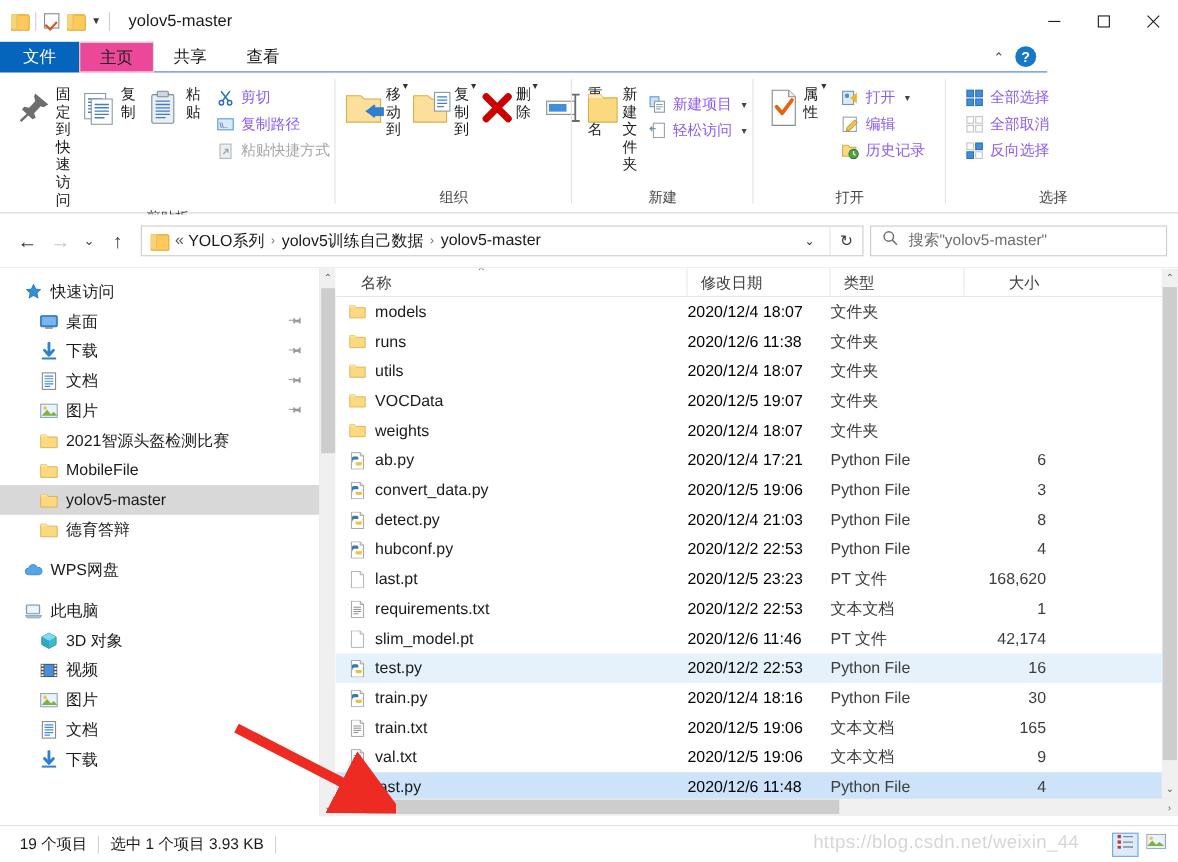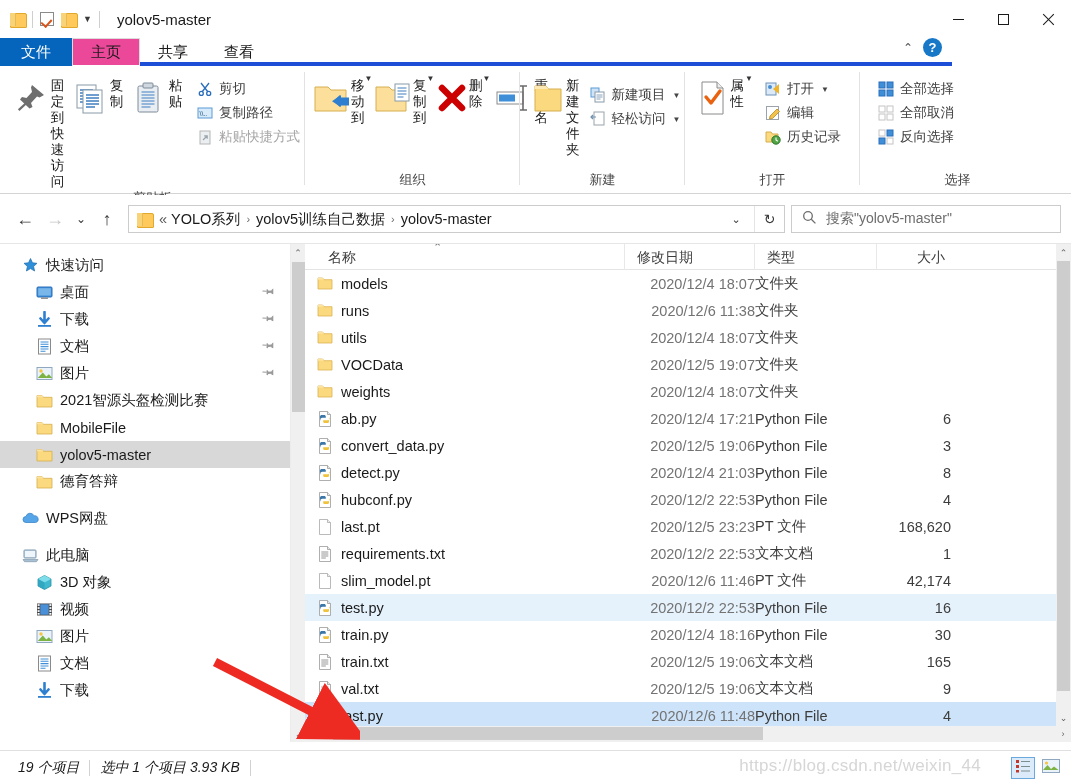--- a/index.html
+++ b/index.html
@@ -50,22 +50,22 @@
   .wc-max { display:block; width:11px; height:11px; border:1px solid #1a1a1a; }
   .wc-close { display:block; width:13px; height:13px; position:relative; }
   .wc-close::before,.wc-close::after{
     content:""; position:absolute; left:-1px; top:6px; width:15px; height:1px; background:#1a1a1a;
   }
   .wc-close::before{ transform:rotate(45deg);} .wc-close::after{ transform:rotate(-45deg);}
 
   
   .tabstrip {
     position:absolute; left:0; top:38px; width:952px; height:28px;
-    background:#ffffff; display:flex; align-items:flex-start;
-    border-bottom:4px solid #1d4ed8;
+    background:#ffffff; display:flex; align-items:center;
+    border-bottom:1px solid #1d4ed8;
   }
   .tab {
     display:flex; align-items:center; justify-content:center;
     font-size:15px; color:#1a1a1a; padding:0 18px; height:28px; cursor:default;
   }
   .tab.file { background:#0565bd; color:#fff; font-weight:400; min-width:72px; }
   .tab.active { background:#ec4899; border:1px solid #dcdcdc; border-bottom:1px solid #fff;
                 position:relative; z-index:3; margin-bottom:-1px; }
   .ribbon-right { margin-left:auto; display:flex; align-items:center; padding-right:10px; gap:10px; }
   .chev-up { font-size:12px; color:#555; }
@@ -97,21 +97,21 @@
   }
   .bigbtn .bi { height:42px; display:flex; align-items:center; justify-content:center; }
   .bigbtn .bl {
     font-size:13.5px; color:#1a1a1a; text-align:center; line-height:1.18; margin-top:1px;
   }
   .smallcol { display:flex; flex-direction:column; justify-content:flex-start; padding-top:2px; }
   .smallbtn {
     display:flex; align-items:center; gap:5px; padding:2px 5px 2px 3px; cursor:default;
     height:24px;
   }
-  .smallbtn .sl { font-size:13.5px; color:#404040; white-space:nowrap; }
+  .smallbtn .sl { font-size:13.5px; color:#8b5cf6; white-space:nowrap; }
   .smallbtn .sl.dim { color:#a6a6a6; }
   .si { width:18px; height:18px; display:flex; align-items:center; justify-content:center; flex:0 0 18px;}
   .dcaret { font-size:8px; color:#444; margin-left:2px; }
   .bigcaret { font-size:8px; color:#333; line-height:6px; margin-top:-1px; }
 
   
   .addrrow {
     position:absolute; left:0; top:195px; width:1071px; height:48px; background:#fff;
     display:flex; align-items:center; padding:0 10px;
   }
@@ -186,21 +186,21 @@
     position:absolute; left:128px; top:-3px; font-size:11px; color:#7a7a7a;
   }
   .rows { position:relative; }
   .row {
     height:27px; display:flex; align-items:center; font-size:14.5px; color:#1a1a1a;
     white-space:nowrap;
   }
   .row.sel { background:#cce3f9; }
   .row.sel2 { background:#e5f1fb; }
   .c-name { width:320px; display:flex; align-items:center; gap:8px; padding-left:12px; overflow:hidden;}
-  .c-date { width:130px; color:#737373;text-align:right; }
+  .c-date { width:130px; color:#000000; }
   .c-type { width:122px; color:#3d3d3d; }
   .c-size { width:78px; text-align:right; padding-right:4px; color:#3d3d3d; }
   .fic { width:16px; height:16px; flex:0 0 16px; display:flex; align-items:center; justify-content:center;}
 
   .vscroll {
     position:absolute; right:0; top:0; width:15px; height:482px; background:#f0f0f0;
   }
   .vs-arrow { height:17px; display:flex; align-items:center; justify-content:center;
               font-size:9px; color:#606060; }
   .vs-thumb { position:absolute; left:1px; top:17px; width:13px; height:430px; background:#cdcdcd; }
@@ -212,21 +212,21 @@
               font-size:9px; color:#606060; }
   .hs-track { flex:1; position:relative; }
   .hs-thumb { position:absolute; left:12px; top:1px; height:13px; width:430px; background:#cdcdcd; }
 
   
   .statusbar {
     position:absolute; left:0; bottom:0; width:1071px; height:34px;
     background:#fff; border-top:1px solid #e0e0e0;
     display:flex; align-items:center; padding-left:8px; gap:0;
   }
-  .st-text { font-size:14px; color:#1a1a1a; padding:0 10px;font-style:italic; }
+  .st-text { font-size:14px; color:#1a1a1a; padding:0 10px; }
   .st-div { width:1px; height:16px; background:#d2d2d2; }
   .viewbtns { margin-left:auto; display:flex; align-items:center; gap:4px; padding-right:8px; }
   .vbtn { width:24px; height:22px; display:flex; align-items:center; justify-content:center; }
   .vbtn.active { border:1px solid #6ba8dd; background:#dcebf9; }
 
   .watermark {
     position:absolute; right:90px; bottom:8px; font-size:17px; color:#d6d6d6;
     letter-spacing:0.3px; pointer-events:none; white-space:nowrap;
   }
   .arrow-ann { position:absolute; left:180px; top:640px; pointer-events:none; }

